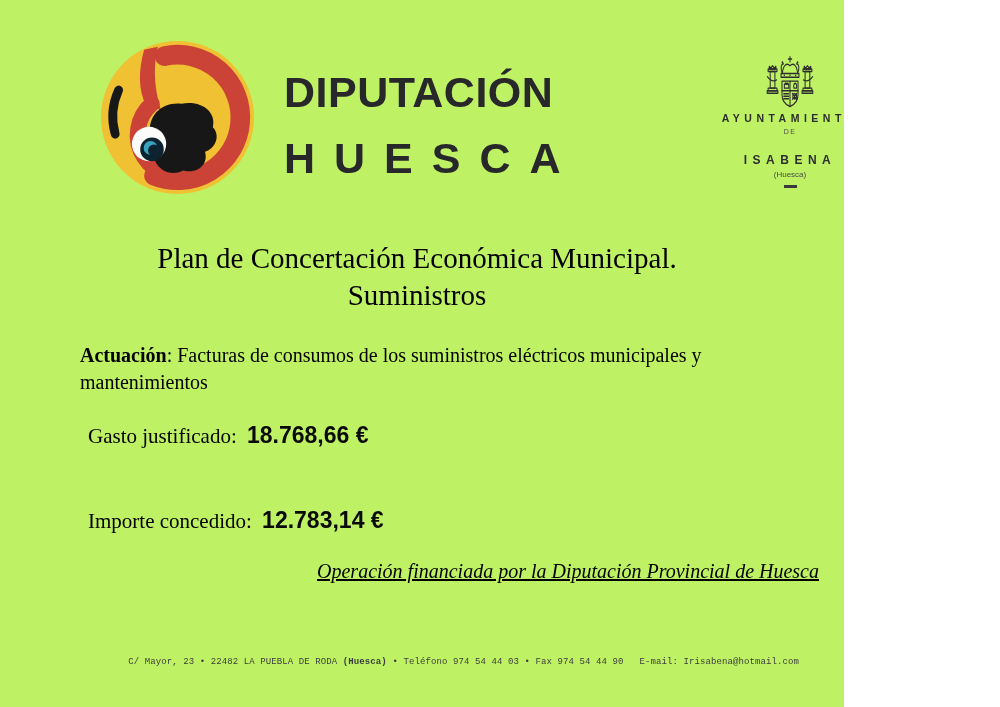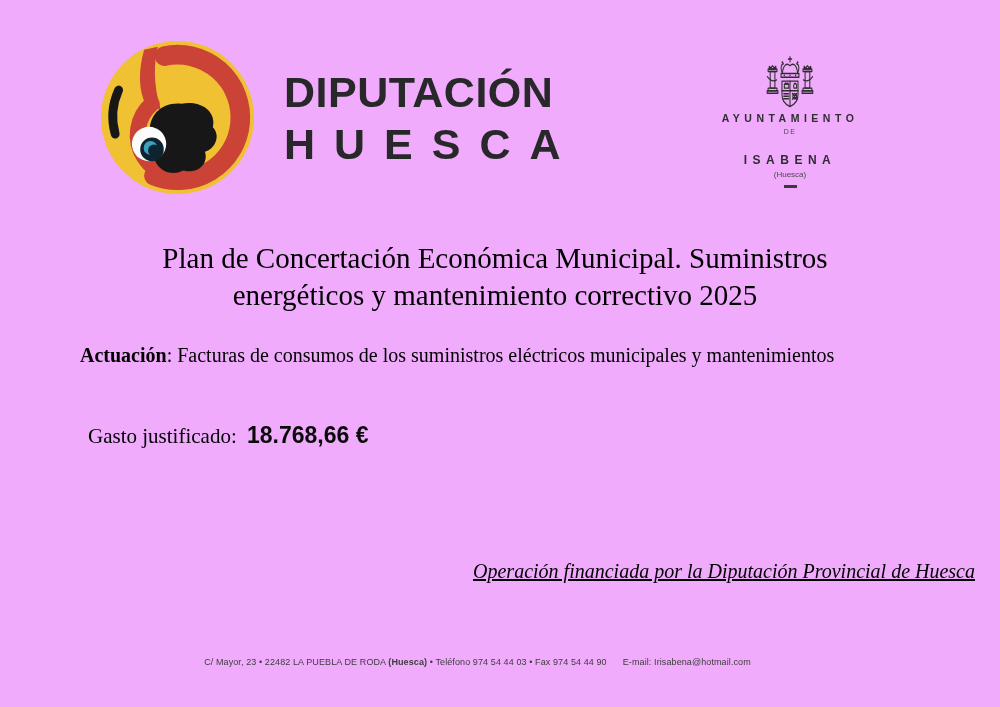--- a/index.html
+++ b/index.html
@@ -1,29 +1,29 @@
 <!DOCTYPE html>
 <html lang="es"><head>
 <meta charset="utf-8">
 <style>
   * { margin:0; padding:0; box-sizing:border-box; }
   html,body { background:#ffffff; }
   .page {
-    position:relative; width:1000px; height:707px; background:#f0abfc;
+    position:relative; width:844px; height:707px; background:#bef264;
     font-family:"Liberation Serif", serif; color:#111; overflow:hidden;
   }
 
   
   .dph-logo { position:absolute; left:99px; top:39px; width:157px; height:157px; }
   .dph-wordmark {
     position:absolute; left:284px; top:70px;
     font-family:"Liberation Sans", sans-serif; font-weight:bold; color:#28282b;
   }
   .dph-l1 { font-size:43px; line-height:44px; letter-spacing:0.5px; }
-  .dph-l2 { font-size:43px; line-height:44px; letter-spacing:19px; margin-top:8px; }
+  .dph-l2 { font-size:43px; line-height:44px; letter-spacing:19px; margin-top:22px; }
 
   
   .ayto {
     position:absolute; left:700px; top:54px; width:180px; text-align:center;
     font-family:"Liberation Sans", sans-serif; color:#2e2e2e;
   }
   .escudo { display:block; margin:0 auto; }
   .ayto-name { font-size:10.5px; font-weight:bold; letter-spacing:4.5px; margin-top:2px; }
   .ayto-de   { font-size:7px; letter-spacing:1.5px; margin-top:4px; color:#4a4a4a; }
   .ayto-muni { font-size:12px; font-weight:bold; letter-spacing:5.5px; margin-top:18px; }
@@ -46,22 +46,22 @@
     font-family:"Liberation Sans", sans-serif; font-weight:bold;
     font-size:23px; margin-left:5px; color:#0a0a0a;
   }
   .financing {
     position:absolute; left:0; right:25px; top:560px; text-align:right;
     font-style:italic; font-size:20px; color:#000;text-decoration:underline;
   }
 
   
   .footer {
-    position:absolute; left:0; right:45px; top:657px; text-align:center;
-    font-family:Liberation Sans, sans-serif; font-size:9px; color:#3d3d3d;
+    position:absolute; left:0; right:45px; top:657px; text-align:right;
+    font-family:Liberation Mono, monospace; font-size:9px; color:#3d3d3d;
     letter-spacing:0.1px;
   }
   .footer .b { font-weight:bold; }
   .gap { display:inline-block; width:16px; }
 </style>
 </head>
 <body>
 
 <div class="page">
 
@@ -124,24 +124,25 @@
         <path d="M59,17.5 c-3.2,3.4 -6.8,3.9 -9.8,2.6"></path>
       </g>
     </svg>
     <div class="ayto-name">AYUNTAMIENTO</div>
     <div class="ayto-de">DE</div>
     <div class="ayto-muni">ISABENA</div>
     <div class="ayto-prov">(Huesca)</div>
     <div class="ayto-dash"></div>
   </div>
 
-  <h1 class="title"><span>Plan de Concertación Económica Municipal. Suministros</span><br><span>energéticos y mantenimiento correctivo 2025</span></h1>
+  <h1 class="title"><span>Plan de Concertación Económica Municipal. Suministros</span><br></h1>
 
   <p class="actuacion"><strong>Actuación</strong><span>: </span><span>Facturas de consumos de los suministros eléctricos municipales y mantenimientos</span><br></p>
 
   <p class="amount gasto"><span>Gasto justificado: </span><span class="amount-value">18.768,66 €</span></p>
 
+  <p class="amount importe"><span>Importe concedido: </span><span class="amount-value">12.783,14 €</span></p>
 
   <p class="financing">Operación financiada por la Diputación Provincial de Huesca</p>
 
   <footer class="footer"><span>C/ Mayor, 23 • 22482 LA PUEBLA DE RODA</span> <span class="b">(Huesca)</span> <span>• Teléfono 974 54 44 03 • Fax 974 54 44 90</span><span class="gap"></span><span>E-mail:</span> <span>Irisabena@hotmail.com</span></footer>
 
 </div>
 
 </body></html>

